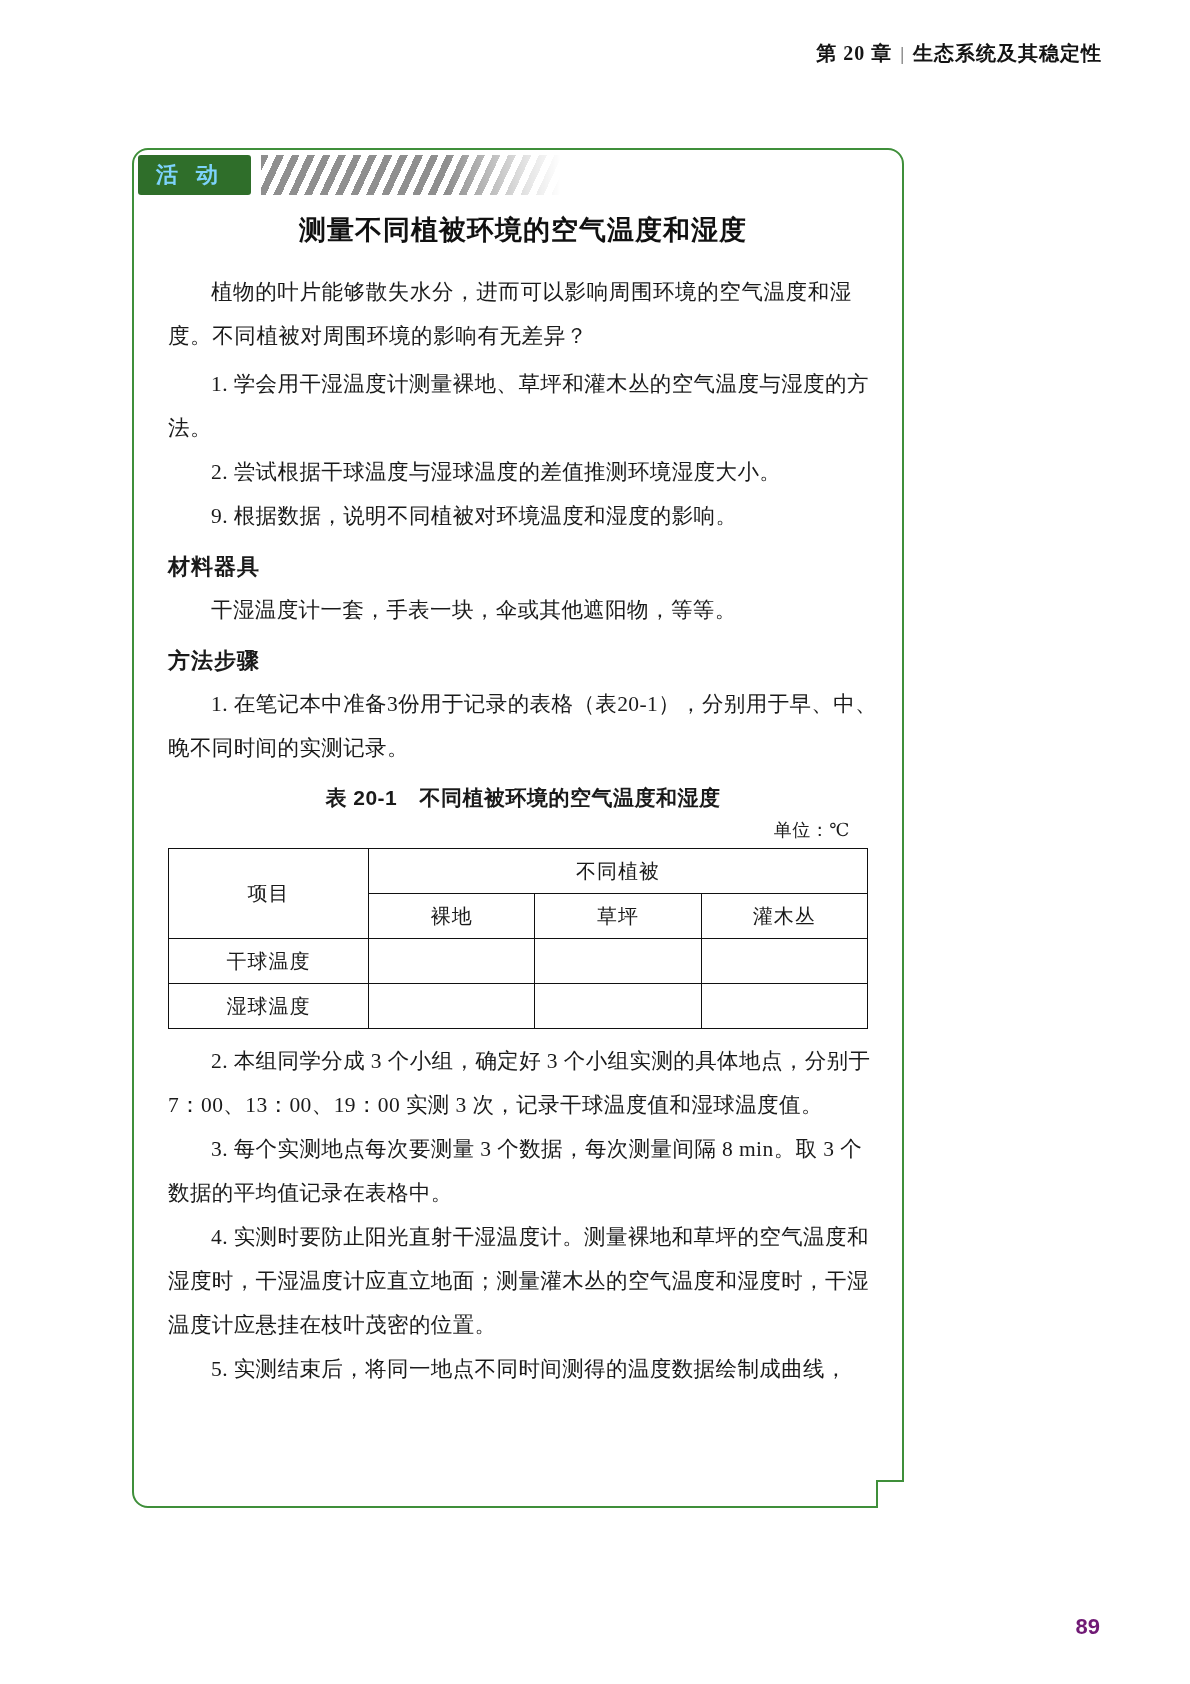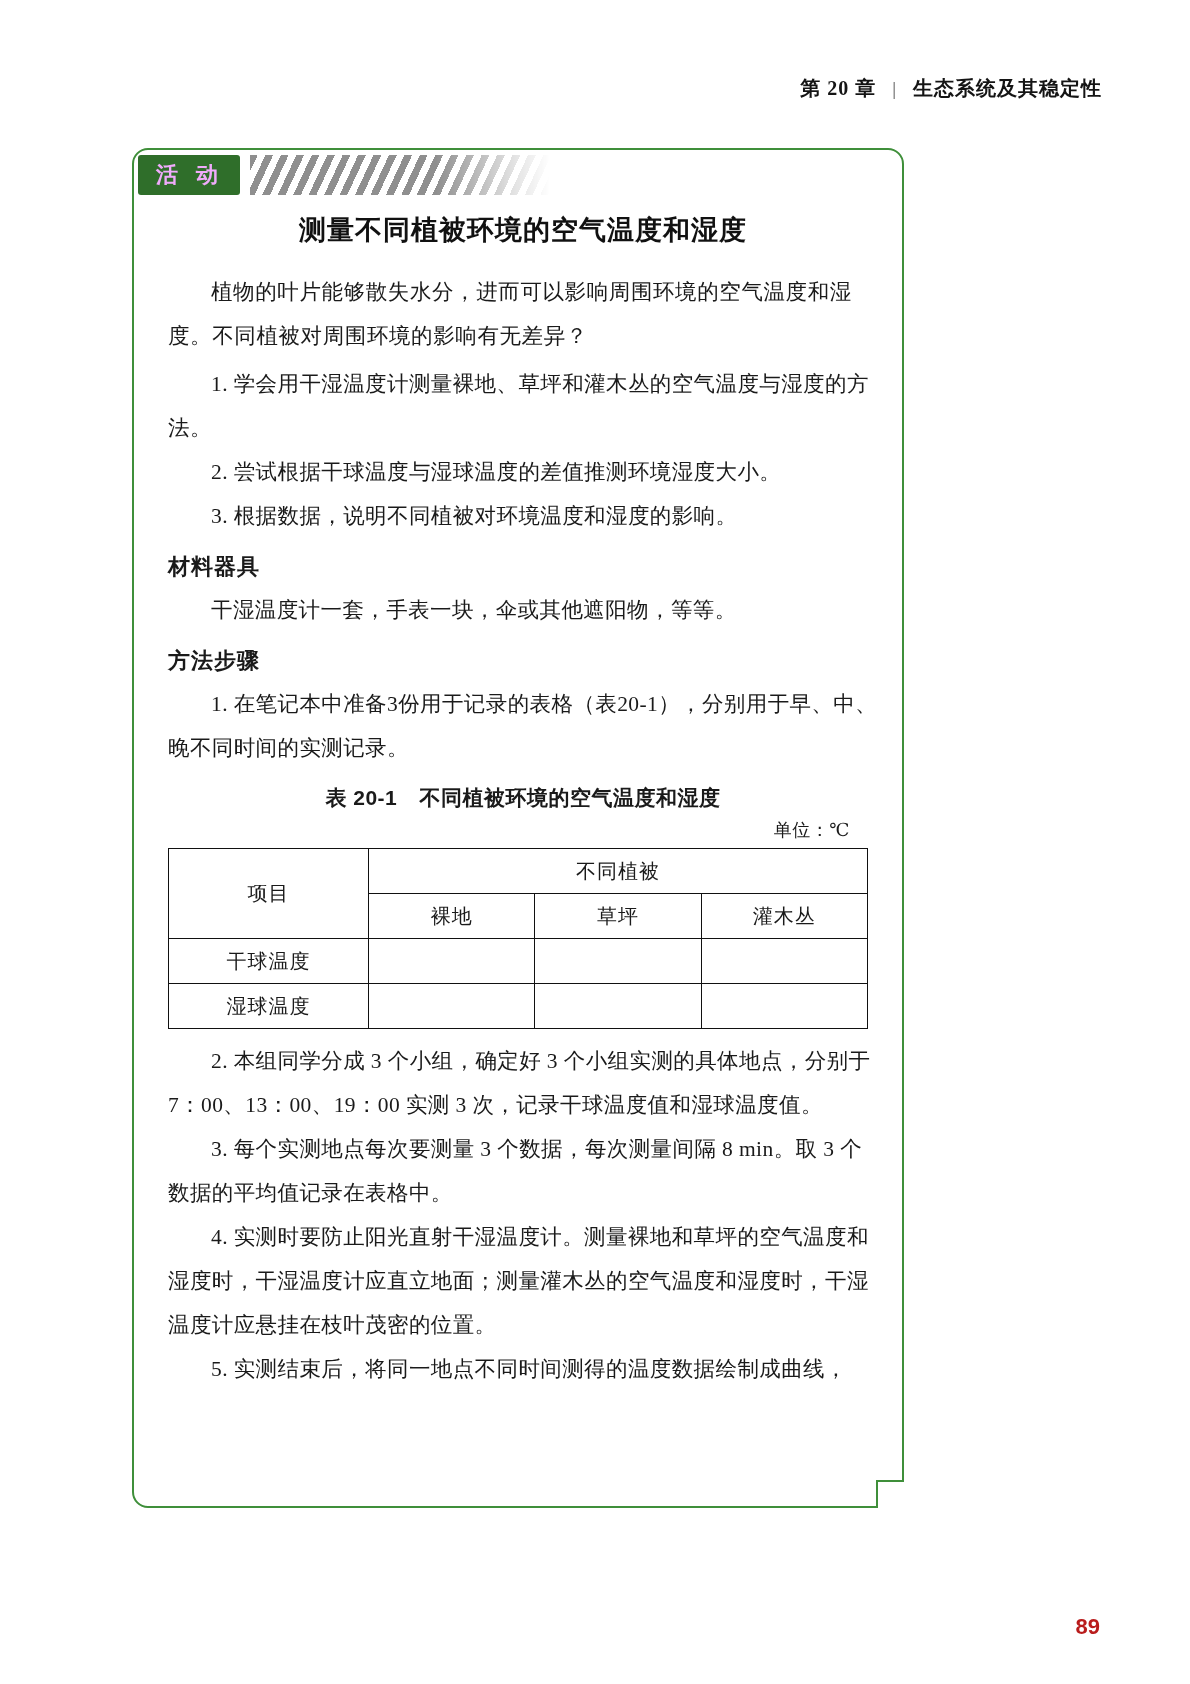--- a/index.html
+++ b/index.html
@@ -16,26 +16,25 @@
     overflow: hidden;
   }
 
   
   .running-head {
     position: absolute;
     top: 40px;
     right: 88px;
     display: flex;
     align-items: center;
-    gap: 16px;
+    gap: 8px;
     font-size: 20px;
     font-weight: bold;
     letter-spacing: 1px;
     color: #141414;
-    margin-top: 35px;
   }
   .running-head .rule {
     color: #555;
     font-weight: normal;
     font-size: 19px;
   }
 
   
   .activity-box {
     position: absolute;
@@ -65,26 +64,26 @@
   .activity-tag {
     position: absolute;
     left: 138px;
     top: 155px;
     display: flex;
     align-items: stretch;
     height: 40px;
   }
   .activity-tag .label {
     background: #2f6e2a;
-    color: #f0abfc;
+    color: #7dd3fc;
     font-family: "Liberation Sans", "DejaVu Sans", sans-serif;
     font-weight: bold;
     font-size: 22px;
     letter-spacing: 6px;
-    padding: 4px 16px 4px 18px;
+    padding: 4px 27px 4px 18px;
     display: flex;
     align-items: center;
     border-radius: 3px;
   }
   .activity-tag .stripes {
     width: 300px;
     margin-left: 10px;
     background: repeating-linear-gradient(
       115deg,
       #8f8f8f 0px, #8f8f8f 7px,
@@ -167,21 +166,21 @@
   table.data-table td.item-col { width: 175px; }
 
   
   .page-number {
     position: absolute;
     right: 90px;
     bottom: 44px;
     font-family: "Liberation Sans", "DejaVu Sans", sans-serif;
     font-weight: bold;
     font-size: 22px;
-    color: #b91c1c;
+    color: #701a75;
   }
 </style>
 </head>
 <body>
 
 <div class="running-head">
   <span>第 20 章</span>
   <span class="rule">|</span>
   <span>生态系统及其稳定性</span>
 </div>
@@ -194,21 +193,21 @@
 </div>
 
 <div class="content">
 
   <div class="activity-title">测量不同植被环境的空气温度和湿度</div>
 
   <p class="para">植物的叶片能够散失水分，进而可以影响周围环境的空气温度和湿度。不同植被对周围环境的影响有无差异？</p>
 
   <p class="list-item">1. 学会用干湿温度计测量裸地、草坪和灌木丛的空气温度与湿度的方法。</p>
   <p class="list-item">2. 尝试根据干球温度与湿球温度的差值推测环境湿度大小。</p>
-  <p class="list-item">3. 根据数据，说明不同植被对环境温度和湿度的影响。</p>
+  <p class="list-item">9. 根据数据，说明不同植被对环境温度和湿度的影响。</p>
 
   <div class="section-head">材料器具</div>
   <p class="list-item">干湿温度计一套，手表一块，伞或其他遮阳物，等等。</p>
 
   <div class="section-head">方法步骤</div>
   <p class="list-item">1. 在笔记本中准备3份用于记录的表格（表20-1），分别用于早、中、晚不同时间的实测记录。</p>
 
   <div class="table-caption">
     <span class="caption-num">表 20-1</span>
     <span>不同植被环境的空气温度和湿度</span>

